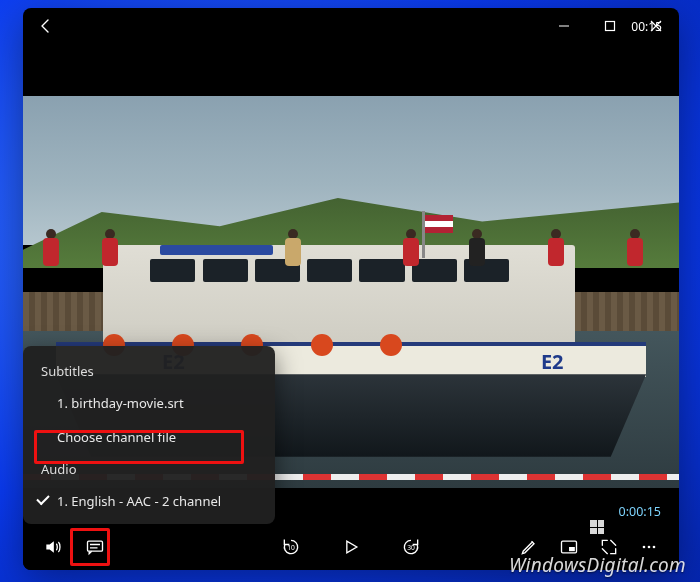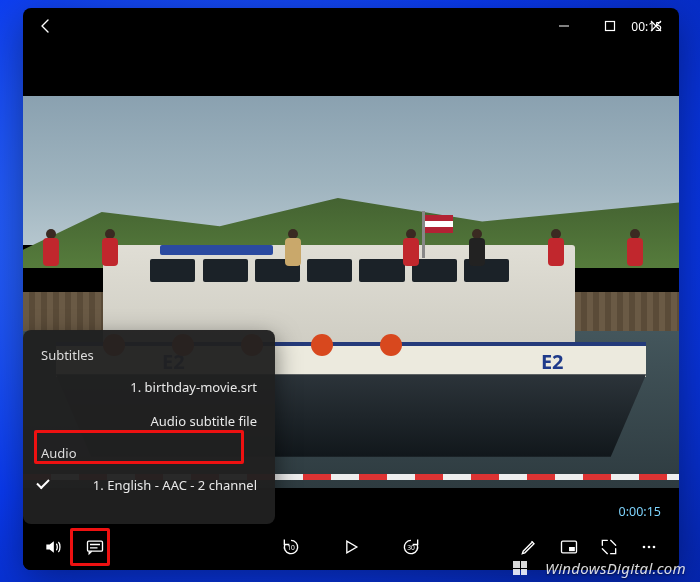--- a/index.html
+++ b/index.html
@@ -77,27 +77,27 @@
   .person::after{content:"";position:absolute;left:0;top:9px;width:16px;height:28px;border-radius:4px;}
   .p-red::after{background:#c1272d;} .p-tan::after{background:#c9a86b;} .p-blk::after{background:#222;}
   .p1{left:3%} .p2{left:12%} .p3{left:40%} .p4{left:58%} .p5{left:68%} .p6{left:80%} .p7{left:92%}
 
   .subtitle-menu {
     position: absolute;
     left: 0px; bottom: 46px;
     width: 252px;
     background: rgba(32,32,32,.96);
     border-radius: 8px;
-    padding: 10px 0 22px;
+    padding: 10px 0 6px;
     color: #e8e8e8;
     font-size: 13px;
     box-shadow: 0 8px 24px rgba(0,0,0,.5);
   }
   .menu-heading { padding: 6px 18px; font-size: 13px; color: #ddd;}
-  .menu-item { padding: 8px 18px 8px 34px; position: relative; text-align: right; }
+  .menu-item { padding: 8px 18px 8px 34px; position: relative; }
   .menu-item.checked::before {
     content:""; position:absolute; left:14px; top:11px; width:10px; height:5px;
     border-left:2px solid #fff; border-bottom:2px solid #fff; transform:rotate(-45deg);
   }
   .highlight-box {
     position:absolute; border:3px solid #e11; pointer-events:none;
     border-radius:2px;
   }
   .hl-menu { left:11px; bottom:106px; width:210px; height:34px; }
   .hl-btn  { left:47px; bottom:4px; width:40px; height:38px; }
@@ -118,24 +118,24 @@
   }
   .ctrl-group { display:flex; align-items:center; gap:2px;}
   .ctrl-btn { width:40px; height:40px; display:flex; align-items:center; justify-content:center; border-radius:4px;}
   .ctrl-btn svg { width:20px; height:20px; stroke:#fff; fill:none; stroke-width:1.6;}
   .controls .center { position:absolute; left:50%; transform:translateX(-50%); display:flex; align-items:center; gap:20px;}
   .controls .right { margin-left:auto; display:flex; align-items:center;}
   .skip-lbl { font-size:8px; fill:#fff; stroke:none;}
 
   .watermark {
     position:absolute; right:14px; bottom:4px;
-    font-size:15px; color:rgba(255,255,255,.85);
+    font-size:19px; color:rgba(255,255,255,.85);
     font-style:italic; letter-spacing:.3px;
     text-shadow:0 1px 2px rgba(0,0,0,.6);
-    display:flex; align-items:center; gap:18px;
+    display:flex; align-items:center; gap:18px;flex-direction:column;
   }
   .watermark .wlogo{
     width:14px;height:14px;display:grid;grid-template:1fr 1fr/1fr 1fr;gap:1px;
   }
   .watermark .wlogo span{background:#fff;opacity:.85;}
 </style>
 </head>
 <body>
 
 <div class="desktop">
@@ -208,21 +208,21 @@
         <div class="person p-red p4"></div>
         <div class="person p-blk p5"></div>
         <div class="person p-red p6"></div>
         <div class="person p-red p7"></div>
         <div class="barrier"></div>
       </div>
 
       <div class="subtitle-menu">
         <div class="menu-heading">Subtitles</div>
         <div class="menu-item">1. birthday-movie.srt</div>
-        <div class="menu-item">Audio subtitle file</div>
+        <div class="menu-item">Choose channel file</div>
         <div class="menu-heading">Audio</div>
         <div class="menu-item checked">1. English - AAC - 2 channel</div>
       </div>
 
       <div class="highlight-box hl-menu"></div>
 
       <div class="timebar">0:00:15</div>
 
       <div class="controls">
         <div class="ctrl-group">

